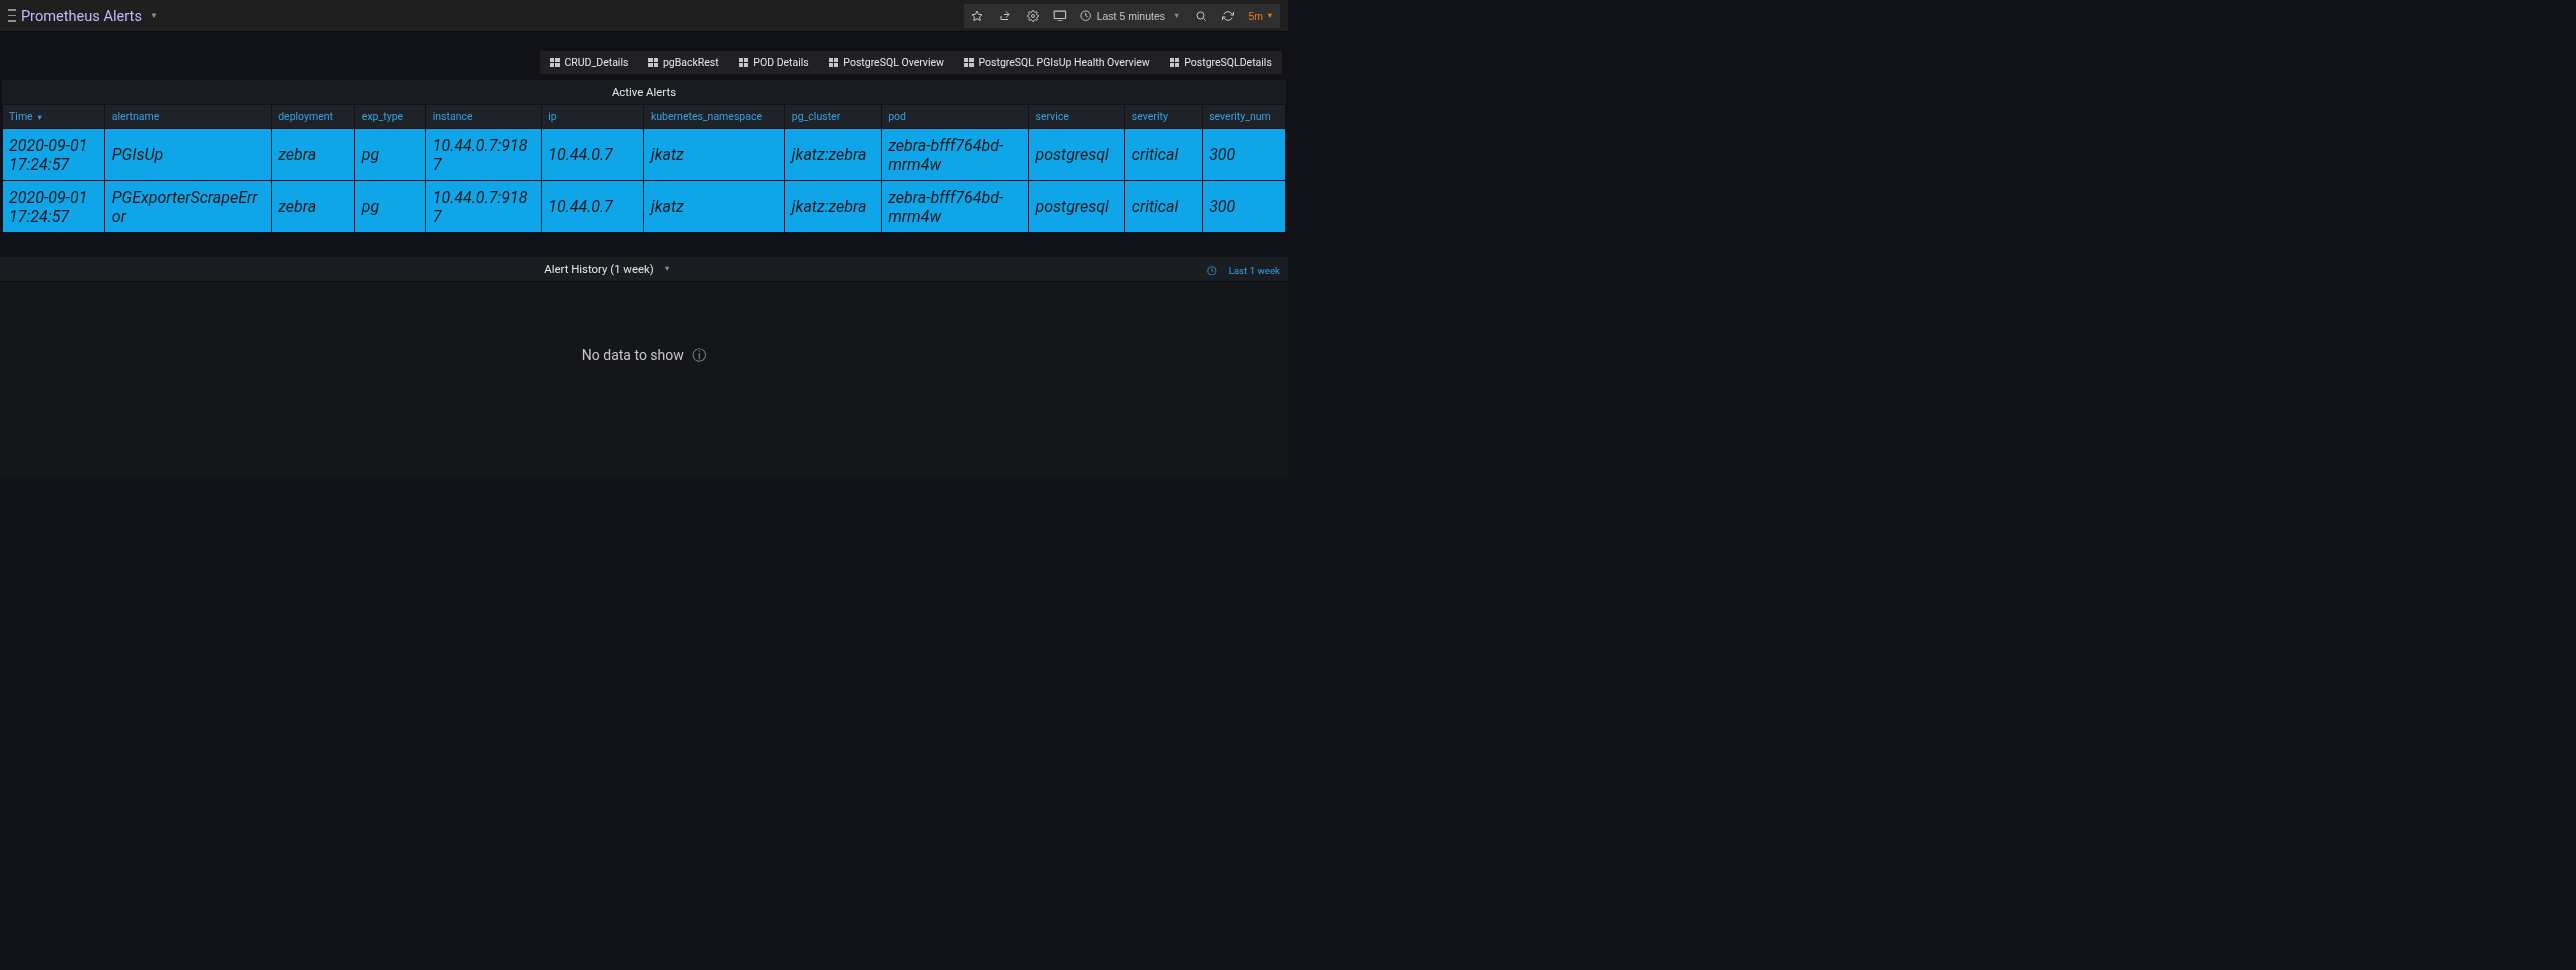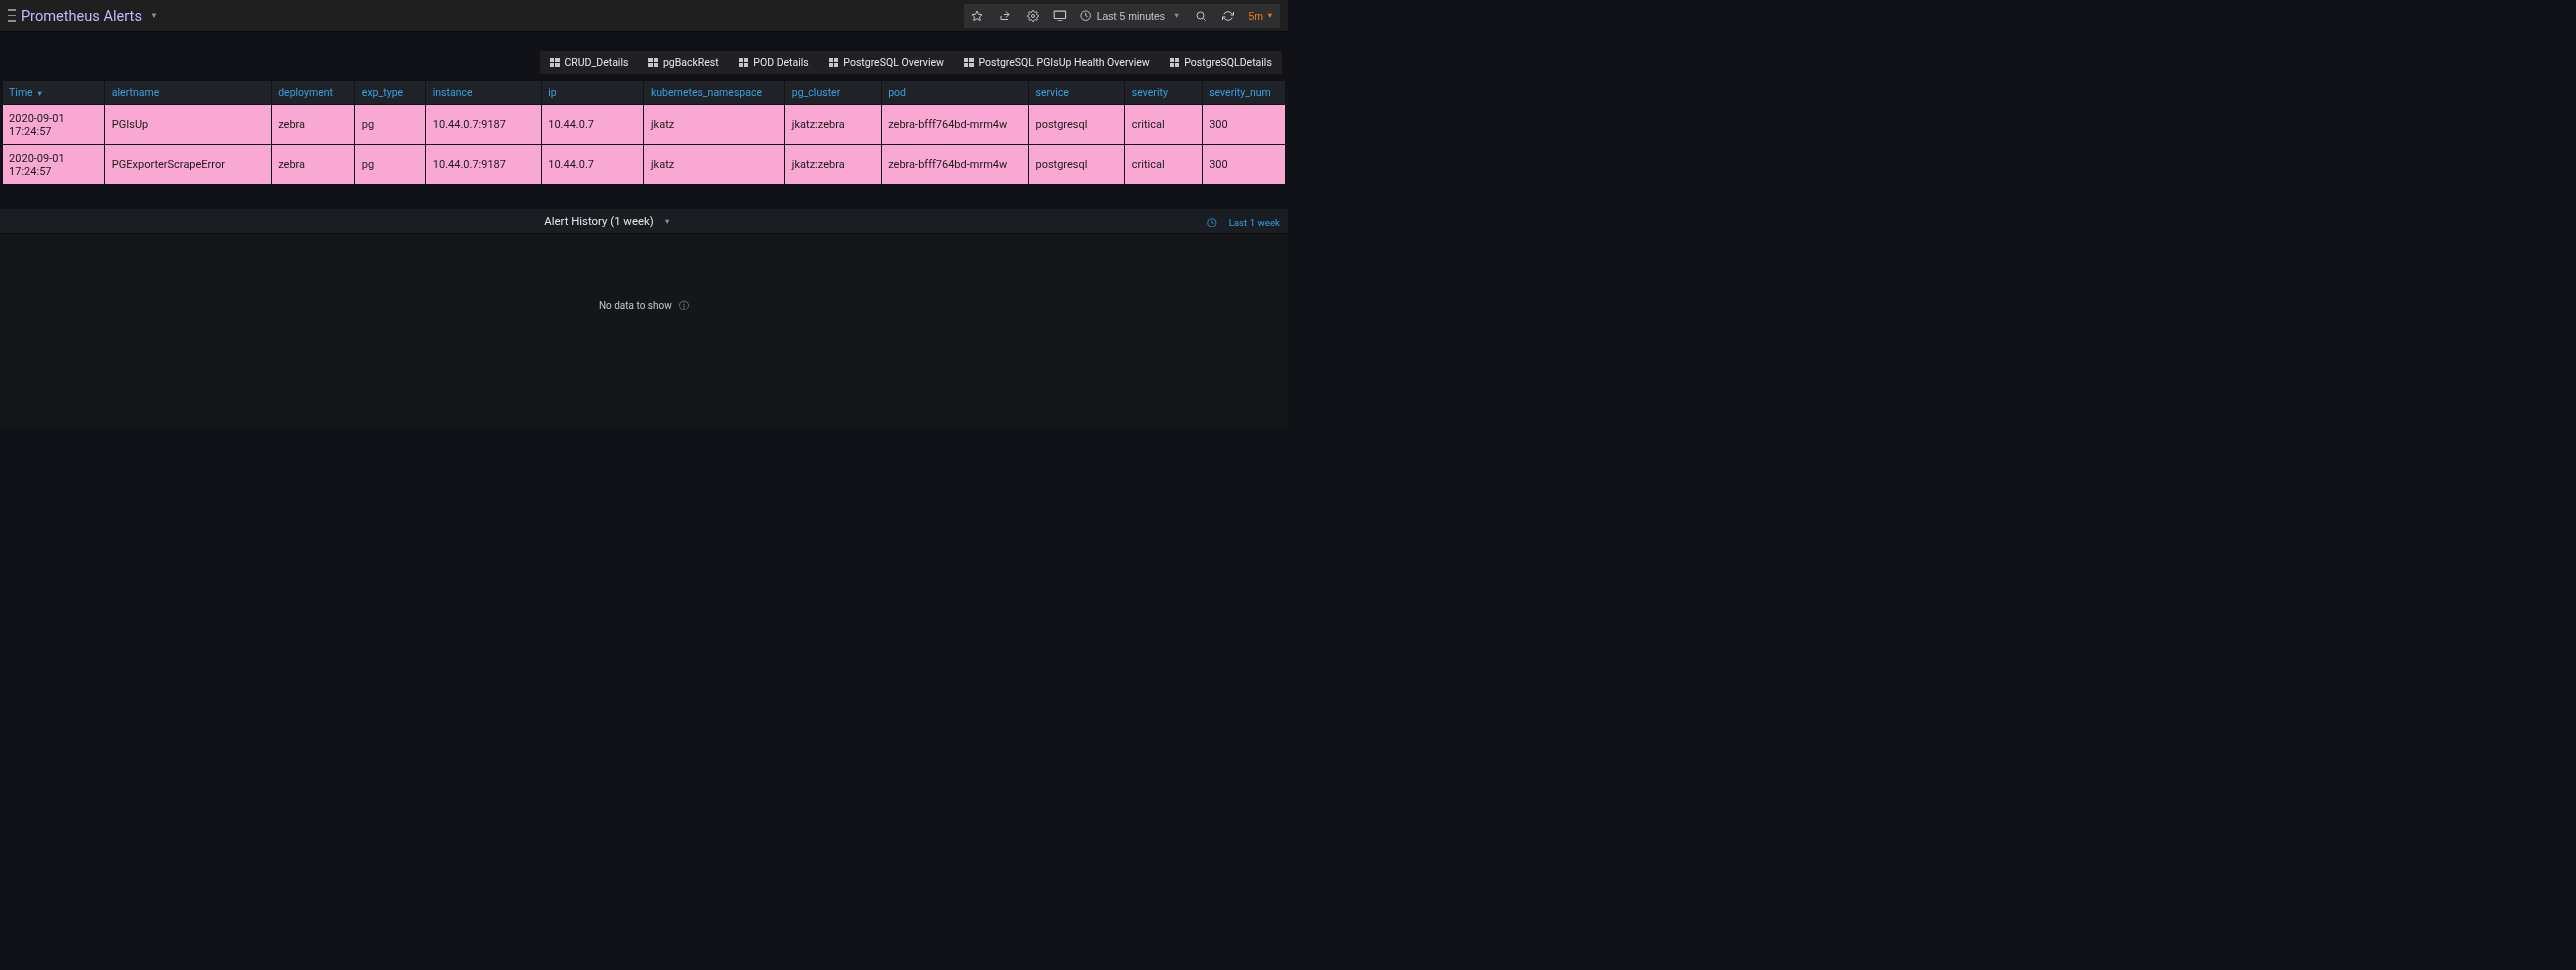--- a/index.html
+++ b/index.html
@@ -19,28 +19,28 @@
 .linkbar { display:flex; justify-content:flex-end; padding:3.2px 6.5px 6.5px; }
 .linkbar-inner { background:#212124; display:flex; gap:20px; padding:4.9px 9.7px; border-radius:1.6px; }
 .linkitem { display:flex; align-items:center; gap:4.9px; color:#e6e7e8; cursor:pointer; font-size:10.5px; }
 .squares { width:9.7px; height:9.7px; display:grid; grid-template:1fr 1fr/1fr 1fr; gap:0.8px; }
 .squares span { background:#c7c7c7; }
 .panel { margin:0 1.6px 4.9px; }
 .panel-title { text-align:center; color:#e6e7e8; font-size:11.4px; padding:4.9px 0; background:#181b1f; }
 .table { width:100%; border-collapse:separate; border-spacing:1.6px 1.6px; table-layout:fixed; }
 .table th { background:#1f2226; color:#33a2e5; text-align:left; padding:4.9px 6.5px; font-weight:400; font-size:10.5px; cursor:pointer; }
 .table th.sorted::after { content:"▼"; font-size:7.3px; margin-left:3.2px; }
-.table td { background:#f9a8d4; color:#1a1a1a; padding:6.5px 6.5px; font-size:11px; vertical-align:middle; word-wrap:break-word; }
+.table td { background:#0ea5e9; color:#1a1a1a; padding:6.5px 6.5px; font-size:16px; vertical-align:middle; word-wrap:break-word;font-style:italic; }
 .col-time{width:8%}.col-alert{width:13%}.col-dep{width:6.5%}.col-exp{width:5.5%}.col-inst{width:9%}.col-ip{width:8%}.col-ns{width:11%}.col-clu{width:7.5%}.col-pod{width:11.5%}.col-svc{width:7.5%}.col-sev{width:6%}.col-num{width:6.5%}
 .hist-panel { margin-top:24px; background:#141619; }
 .hist-head { display:flex; align-items:flex-end; padding:4.9px 8px; border-bottom:0.8px solid #0b0c0e; background:#1a1d21; }
 .hist-title-wrap { flex:1; text-align:center; }
 .hist-title { color:#e6e7e8; font-size:11.4px; display:inline-flex; align-items:center; gap:6.5px; cursor:pointer; }
 .hist-range { color:#33a2e5; font-size:9.7px; display:flex; align-items:center; gap:12px; }
-.no-data { text-align:center; padding:65px 0 114px; color:#c7c7c7; font-size:10px; }
+.no-data { text-align:center; padding:65px 0 114px; color:#c7c7c7; font-size:14px; }
 .no-data .q { margin-left:4.9px; opacity:.7; }
 svg { display:block; }
 </style>
 </head>
 <body>
 
 <div class="topbar">
   <div class="title-wrap">
     <div class="grip">
         <span></span>
@@ -159,20 +159,21 @@
           <span></span>
           <span></span>
           <span></span>
         </span>
         <span>PostgreSQLDetails</span>
       </div>
     </div>
 </div>
 
 <div class="panel">
+  <div class="panel-title">Active Alerts</div>
   <table class="table">
     <thead>
         <tr id="thead-row">
           <th class="col-time sorted">Time</th>
           <th class="col-alert">alertname</th>
           <th class="col-dep">deployment</th>
           <th class="col-exp">exp_type</th>
           <th class="col-inst">instance</th>
           <th class="col-ip">ip</th>
           <th class="col-ns">kubernetes_namespace</th>

